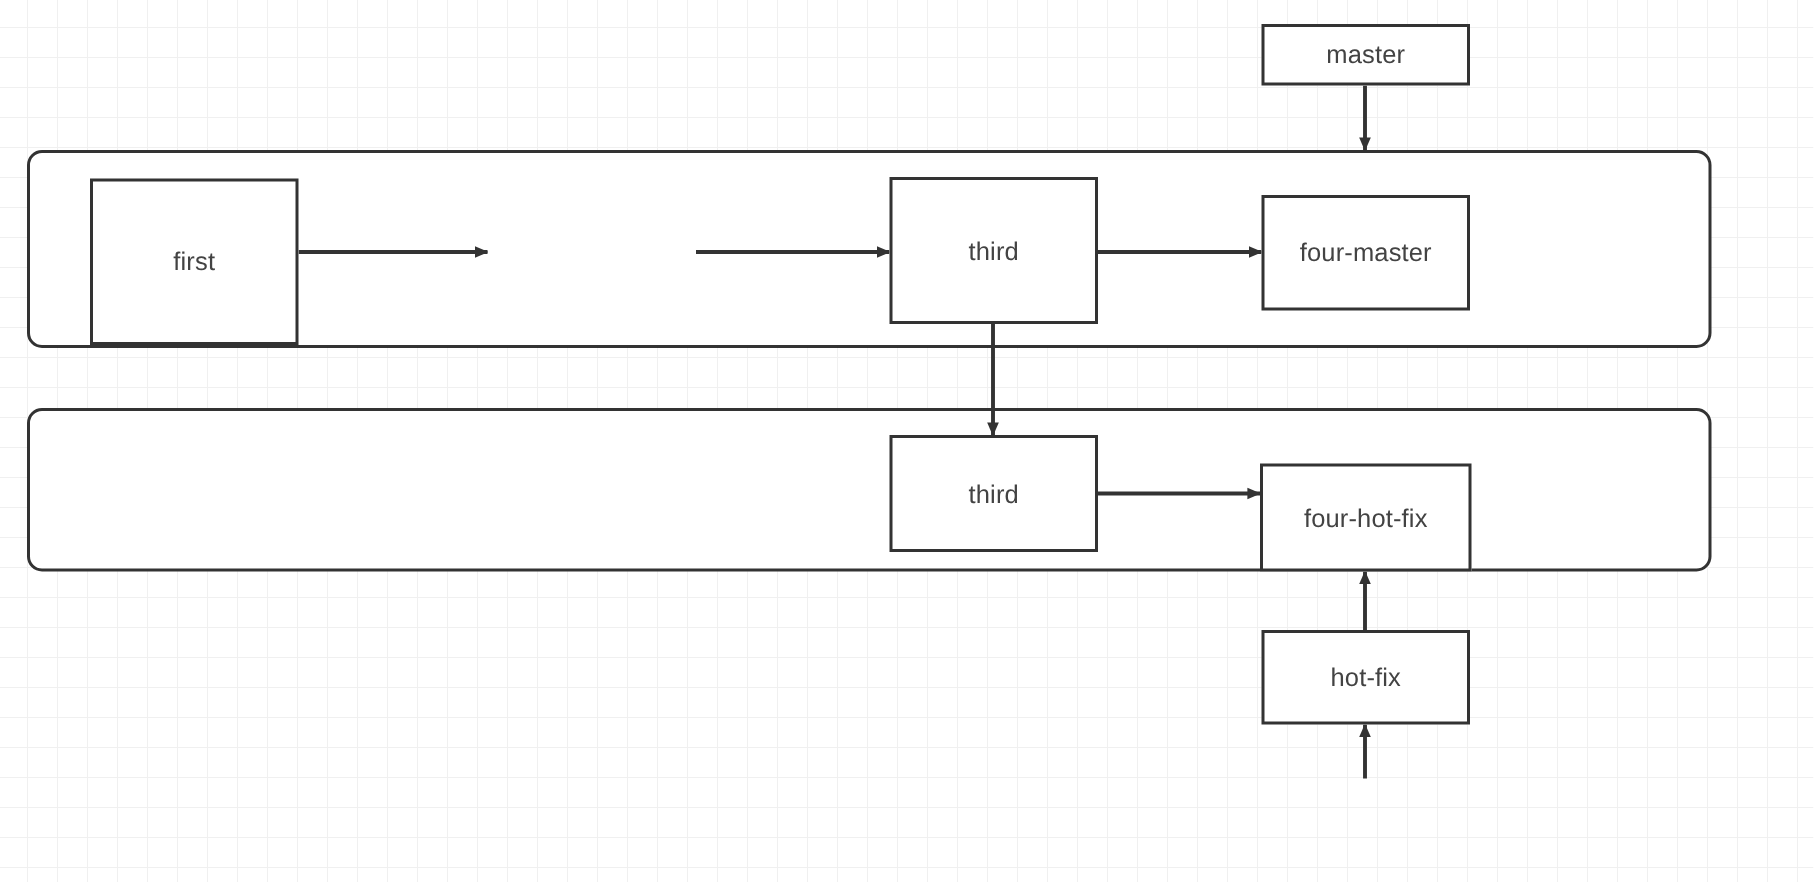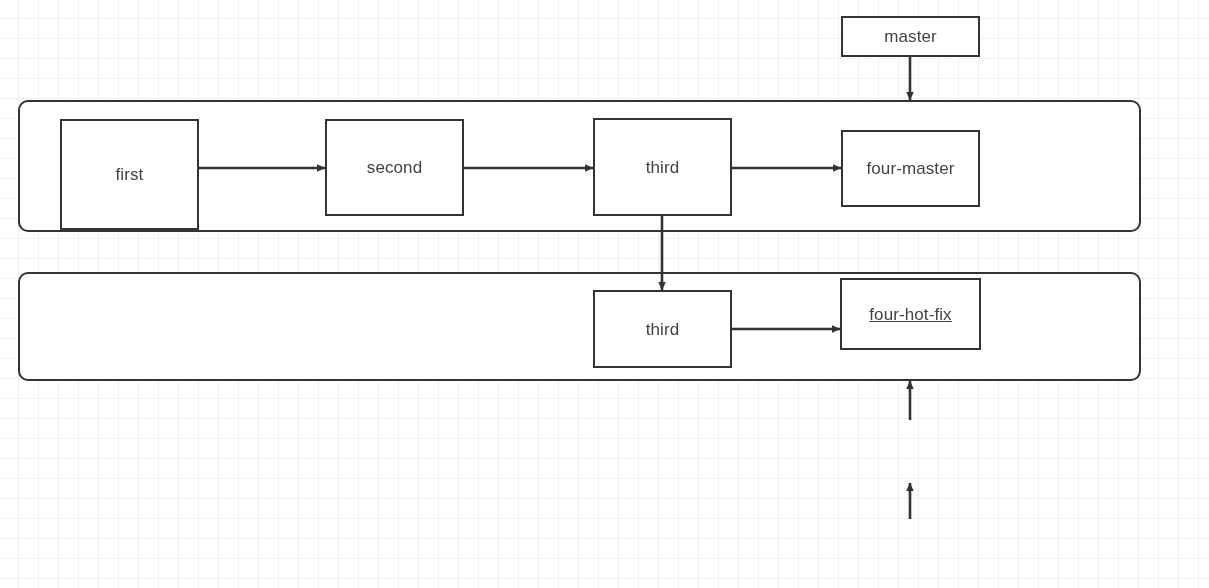--- a/index.html
+++ b/index.html
@@ -75,29 +75,29 @@
       <line x1="910" y1="519" x2="910" y2="483"></line>
     </g>
   </svg>
 
   <div class="node" id="node-master" style="left: 841px; top: 16px; width: 139px; height: 41px;">
       <span>master</span>
     </div>
   <div class="node" id="node-first" style="left: 60px; top: 119px; width: 139px; height: 111px;">
       <span>first</span>
     </div>
-  <div class="node" id="node-second" style="left: 325px; top: 119px; width: 139px; height: 97px;">
-      <span>second</span>
-    </div>
   <div class="node" id="node-third-top" style="left: 593px; top: 118px; width: 139px; height: 98px;">
       <span>third</span>
     </div>
   <div class="node" id="node-four-master" style="left: 841px; top: 130px; width: 139px; height: 77px;">
       <span>four-master</span>
     </div>
   <div class="node" id="node-third-bot" style="left: 593px; top: 290px; width: 139px; height: 78px;">
       <span>third</span>
     </div>
-  <div class="node" id="node-four-hot-fix" style="left: 840px; top: 278px; width: 141px; height: 72px; text-decoration: underline;">
+  <div class="node" id="node-four-hot-fix" style="left: 840px; top: 309px; width: 141px; height: 72px;">
       <span>four-hot-fix</span>
+    </div>
+  <div class="node" id="node-hot-fix" style="left: 841px; top: 420px; width: 139px; height: 63px;">
+      <span>hot-fix</span>
     </div>
 
 </div>
 
 </body></html>

